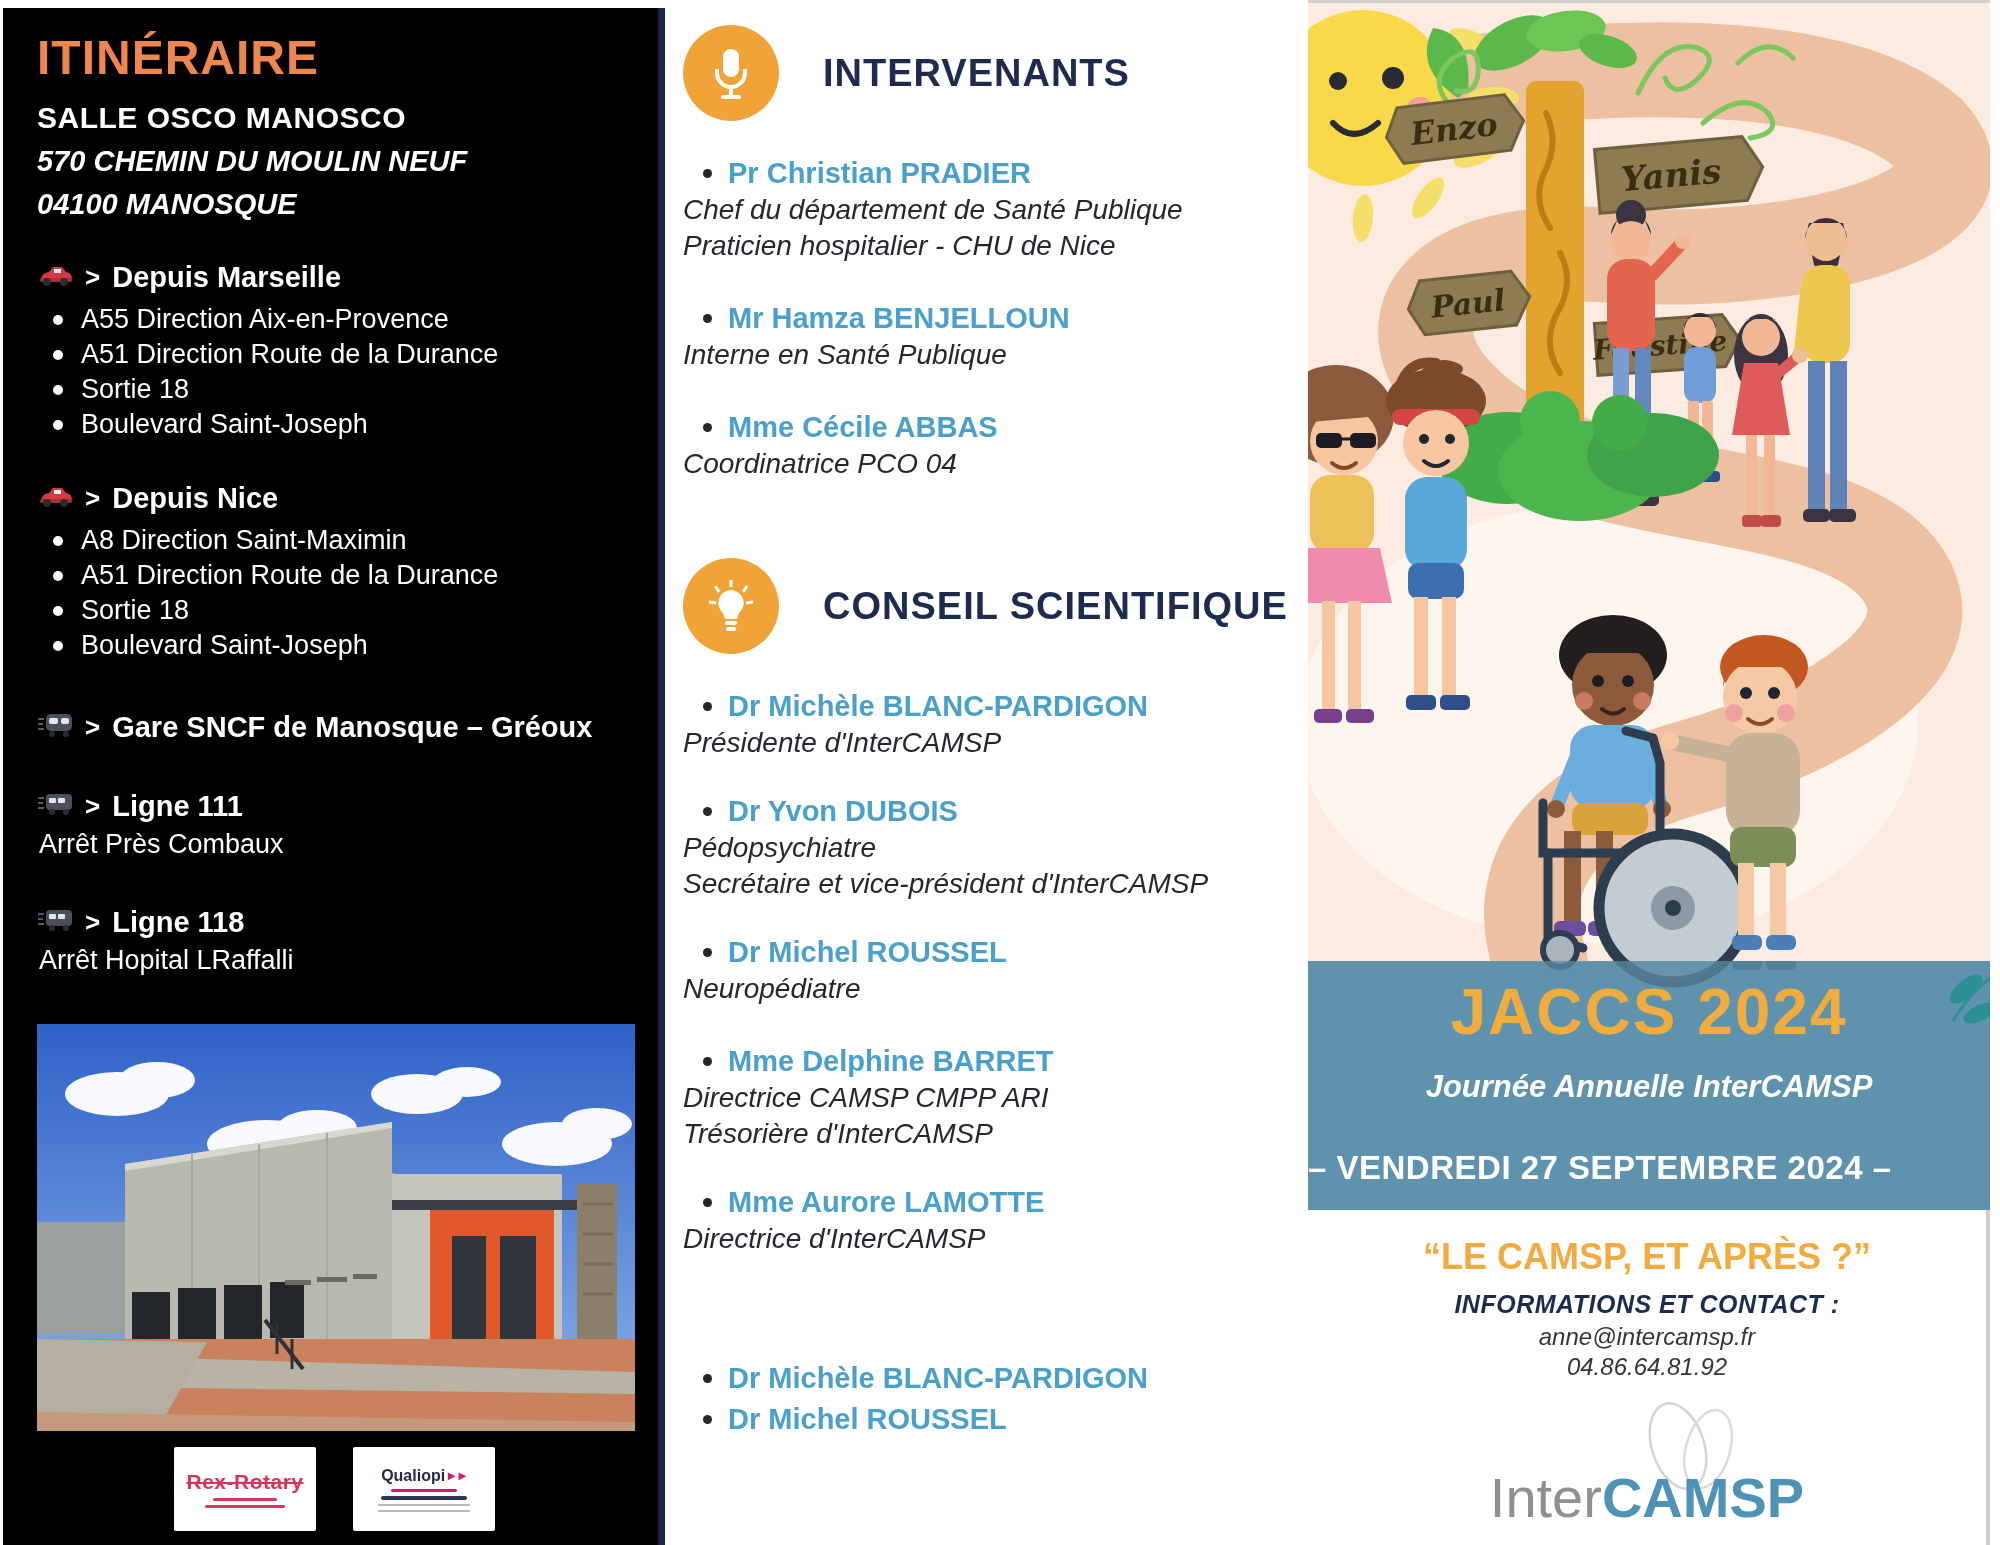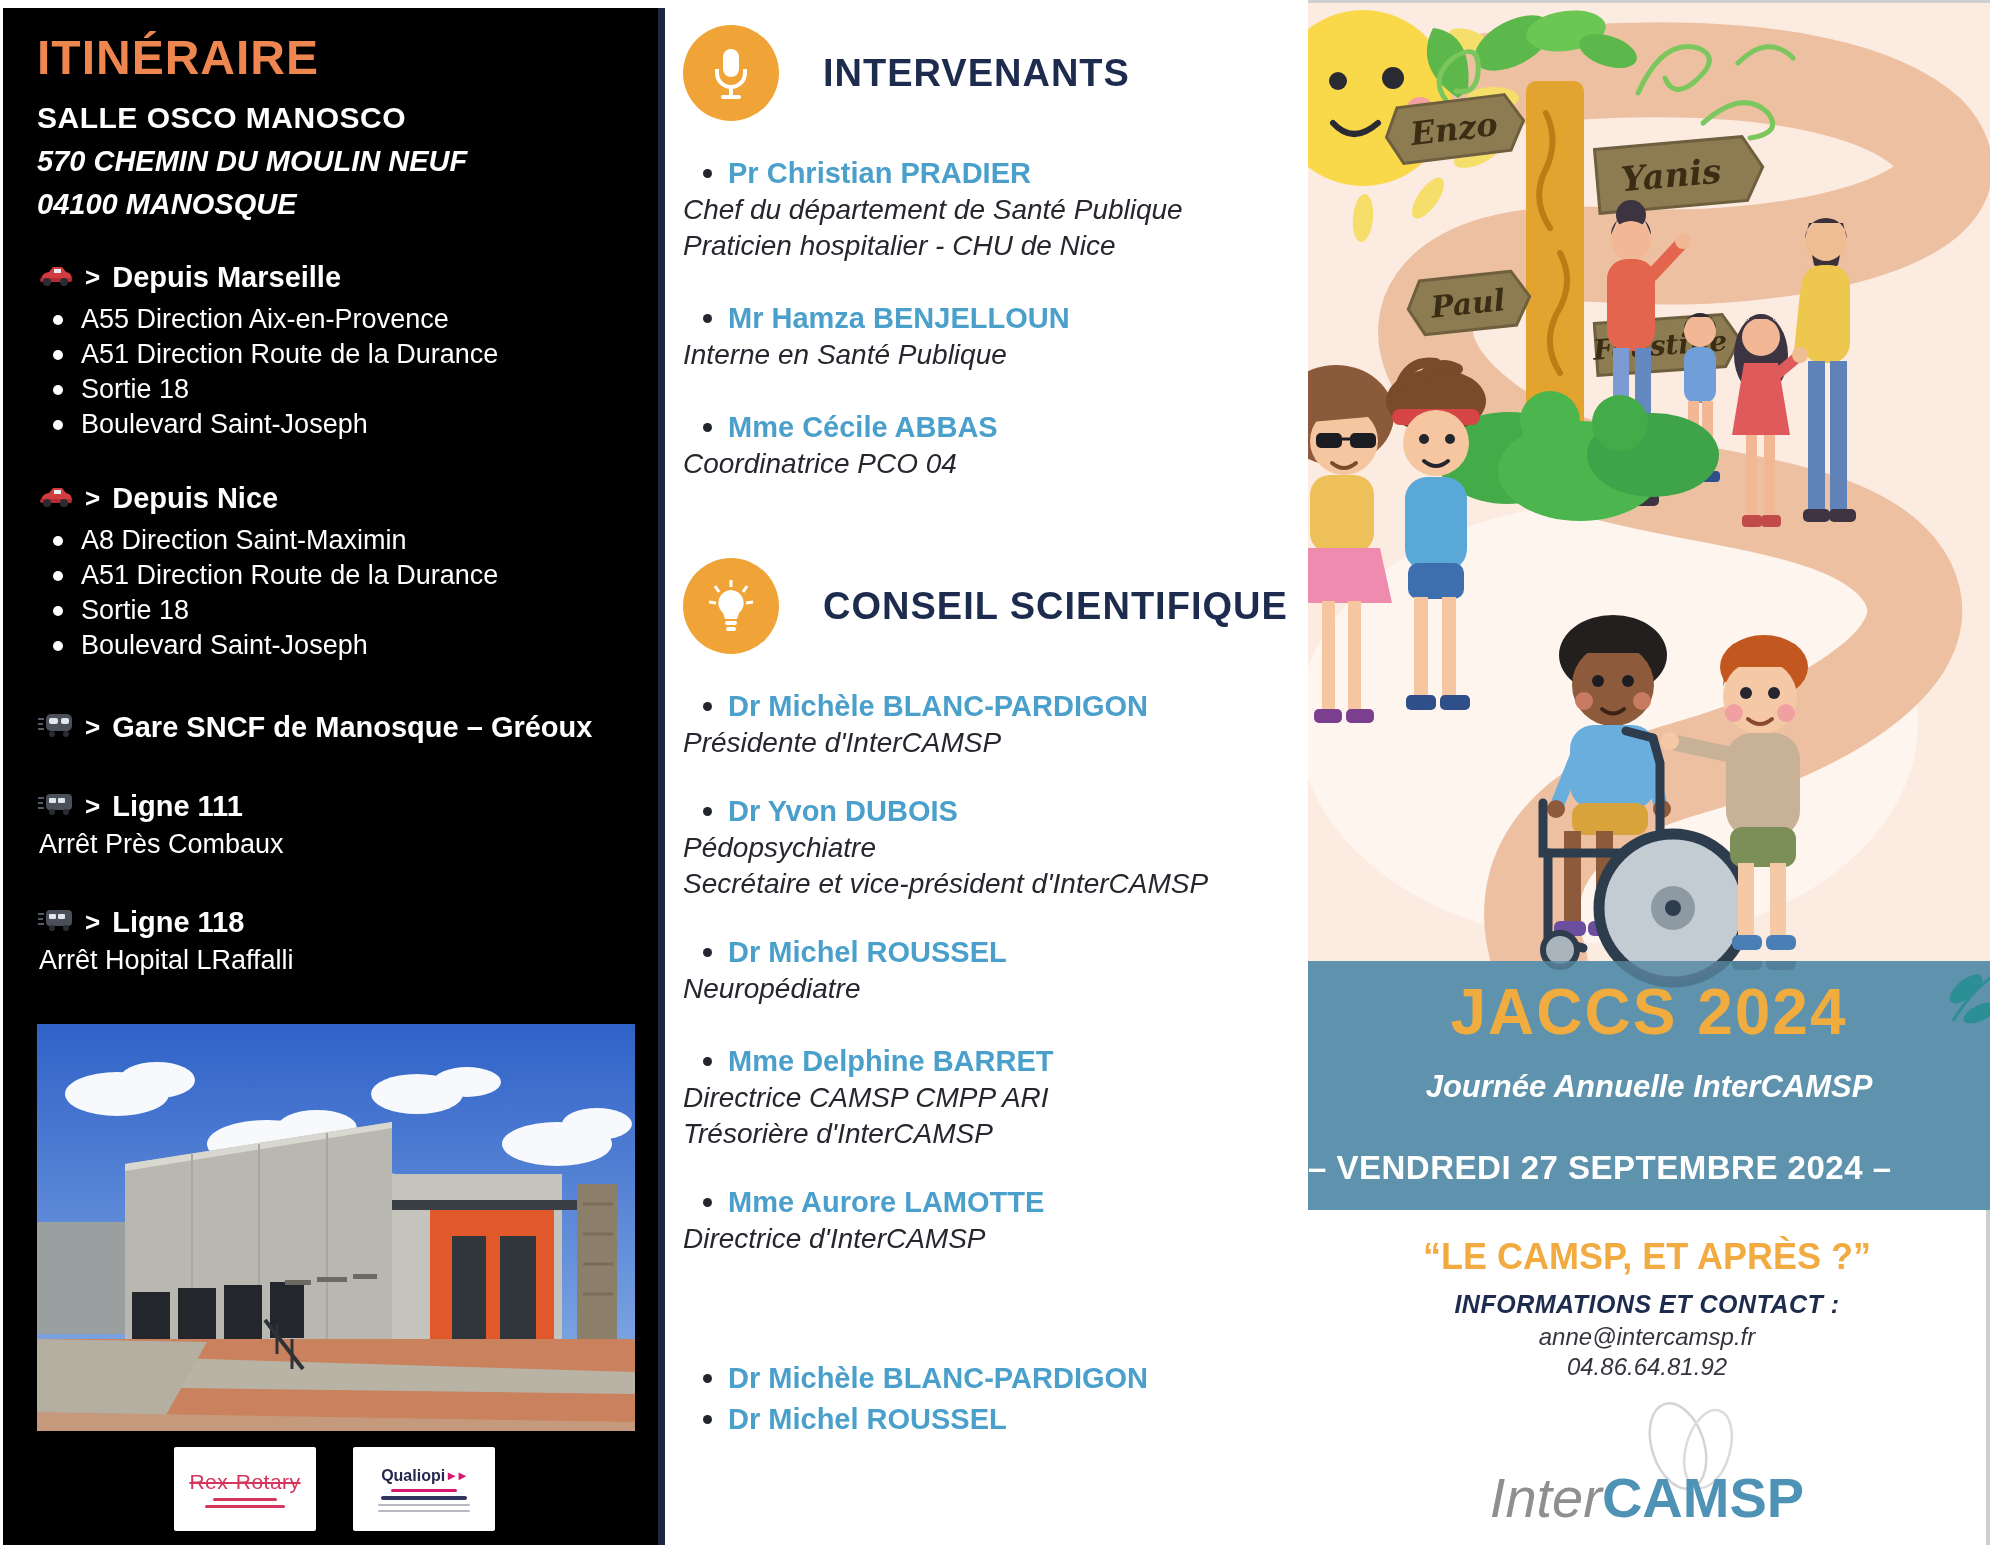--- a/index.html
+++ b/index.html
@@ -22,21 +22,21 @@
   .bus-block{margin-top:46px;}
   .bus-stop{font-size:27px;margin-top:6px;margin-left:2px;}
   .ic{flex:0 0 auto;}
 
   
   .photo{margin-top:48px;width:598px;height:407px;display:block;}
   
   .logo-row{display:flex;justify-content:center;gap:37px;margin-top:16px;}
   .logo-card{width:142px;height:84px;background:#ffffff;border-radius:2px;display:flex;flex-direction:column;
              align-items:center;justify-content:center;gap:4px;}
-  .rex-text{color:#d5365c;font-size:21px;font-weight:400;text-decoration:line-through;letter-spacing:.5px;}
+  .rex-text{color:#d5365c;font-size:21px;font-weight:700;text-decoration:line-through;letter-spacing:.5px;}
   .rex-bar{height:3px;background:#d5365c;border-radius:2px;}
   .rex-b1{width:64px;} .rex-b2{width:80px;}
   .quali-row{display:flex;align-items:center;gap:0;}
   .quali-text{color:#252a4d;font-size:16px;font-weight:800;}
   .quali-arrows{color:#d6186e;font-size:13px;letter-spacing:-2px;}
   .q-bar{height:3px;border-radius:2px;}
   .q-pink{width:66px;background:#d6186e;}
   .q-dark{width:86px;height:4px;background:#30355c;}
   .q-gray{width:92px;height:2px;background:#b9b9c4;}
 
@@ -72,21 +72,21 @@
   .jaccs-sub{position:absolute;left:0;top:108px;width:100%;text-align:center;font-size:31px;font-weight:800;
              font-style:italic;color:#ffffff;}
   .jaccs-date{position:absolute;left:0;top:188px;width:100%;text-align:left;font-size:33px;font-weight:800;
               color:#ffffff;letter-spacing:.5px;}
   .theme{position:absolute;left:0;top:1233px;width:100%;text-align:center;font-size:36px;font-weight:800;color:#f2ab41;}
   .contact-h{position:absolute;left:0;top:1287px;width:100%;text-align:center;font-size:25px;font-weight:800;
              font-style:italic;color:#1d2c4e;letter-spacing:.5px;}
   .contact-email{position:absolute;left:0;top:1320px;width:100%;text-align:center;font-size:24px;font-style:italic;color:#34343c;}
   .contact-phone{position:absolute;left:0;top:1350px;width:100%;text-align:center;font-size:24px;font-style:italic;color:#34343c;}
   .brand{position:absolute;left:0;top:1462px;width:100%;text-align:center;font-size:56px;}
-  .brand-inter{color:#8f8f8f;font-weight:400;font-style:italic;}
+  .brand-inter{color:#8f8f8f;font-weight:400;}
   .brand-camsp{color:#4e93b5;font-weight:800;}
   .brand-sketch{position:absolute;left:300px;top:1388px;}
 
   .sign-text{font-family:"DejaVu Serif", serif;font-style:italic;font-weight:bold;fill:#3b2c14;}
 </style>
 </head>
 <body>
 
 <div class="page">
 

